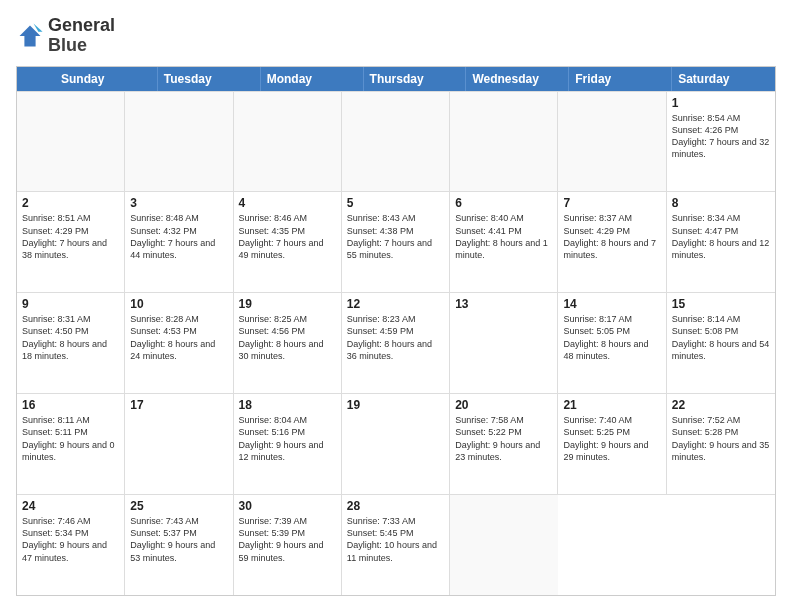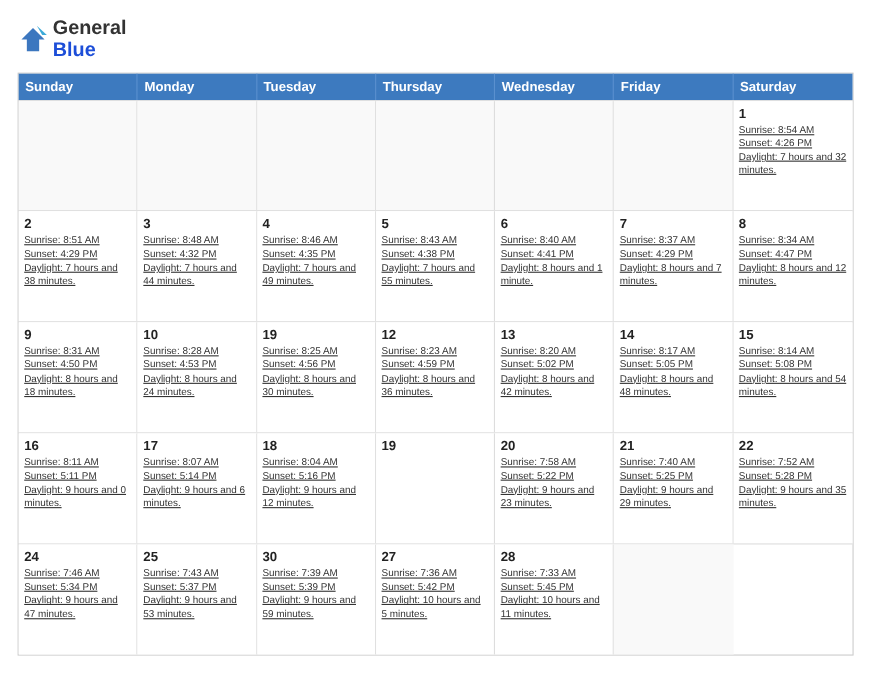--- a/index.html
+++ b/index.html
@@ -27,21 +27,21 @@
       display: flex;
       align-items: center;
       gap: 4px;
     }
     .logo-text {
       font-size: 18px;
       font-weight: bold;
       color: #333;
       line-height: 1.1;
     }
-    .logo-blue { color: #1d4ed8; }
+    .logo-blue { color: #404040; }
     .logo-icon {
       width: 28px;
       height: 28px;
     }
     .title-section {
       text-align: right;
     }
     .month-title {
       font-size: 32px;
       color: #333;
@@ -54,20 +54,21 @@
     .calendar {
       flex: 1;
       display: flex;
       flex-direction: column;
       border: 1px solid #ccc;
     }
     .cal-header {
       display: grid;
       grid-template-columns: repeat(7, 1fr);
       background: #3d7abf;
+      padding-left: 38px;
     }
     .cal-header-cell {
       color: #fff;
       font-size: 12px;
       font-weight: bold;
       padding: 5px 6px;
       border-right: 1px solid #5a90cf;
     }
     .cal-header-cell:last-child { border-right: none; }
     .cal-body {
@@ -96,21 +97,20 @@
       font-size: 12px;
       font-weight: bold;
       color: #222;
       display: block;
       margin-bottom: 2px;
     }
     .cell-text {
       font-size: 9px;
       color: #333;
       line-height: 1.35;
-      text-decoration: underline;
     }
   </style>
 </head>
 <body>
 
 <div class="page">
   <div class="header">
     <div class="logo">
       <svg class="logo-icon" viewBox="0 0 40 40">
         <rect x="0" y="0" width="40" height="40" fill="white"></rect>
@@ -124,22 +124,22 @@
     </div>
     <div class="title-section">
       <div class="month-title"></div>
       <div class="subtitle"></div>
     </div>
   </div>
 
   <div class="calendar">
     <div class="cal-header">
     <div class="cal-header-cell">Sunday</div>
+        <div class="cal-header-cell">Tuesday</div>
         <div class="cal-header-cell">Monday</div>
-        <div class="cal-header-cell">Tuesday</div>
         <div class="cal-header-cell">Thursday</div>
         <div class="cal-header-cell">Wednesday</div>
         <div class="cal-header-cell">Friday</div>
         <div class="cal-header-cell">Saturday</div>
       </div>
     <div class="cal-body">
     <div class="cal-row">
           <div class="cal-cell empty"></div>
           <div class="cal-cell empty"></div>
           <div class="cal-cell empty"></div>
@@ -217,23 +217,20 @@
 Daylight: 8 hours and 30 minutes.</div>
           </div>
           <div class="cal-cell">
             <span class="day-num">12</span>
             <div class="cell-text">Sunrise: 8:23 AM
 Sunset: 4:59 PM
 Daylight: 8 hours and 36 minutes.</div>
           </div>
           <div class="cal-cell">
             <span class="day-num">13</span>
-            <div class="cell-text">Sunrise: 8:20 AM
-Sunset: 5:02 PM
-Daylight: 8 hours and 42 minutes.</div>
           </div>
           <div class="cal-cell">
             <span class="day-num">14</span>
             <div class="cell-text">Sunrise: 8:17 AM
 Sunset: 5:05 PM
 Daylight: 8 hours and 48 minutes.</div>
           </div>
           <div class="cal-cell">
             <span class="day-num">15</span>
             <div class="cell-text">Sunrise: 8:14 AM
@@ -243,23 +240,20 @@
         </div>
         <div class="cal-row">
           <div class="cal-cell">
             <span class="day-num">16</span>
             <div class="cell-text">Sunrise: 8:11 AM
 Sunset: 5:11 PM
 Daylight: 9 hours and 0 minutes.</div>
           </div>
           <div class="cal-cell">
             <span class="day-num">17</span>
-            <div class="cell-text">Sunrise: 8:07 AM
-Sunset: 5:14 PM
-Daylight: 9 hours and 6 minutes.</div>
           </div>
           <div class="cal-cell">
             <span class="day-num">18</span>
             <div class="cell-text">Sunrise: 8:04 AM
 Sunset: 5:16 PM
 Daylight: 9 hours and 12 minutes.</div>
           </div>
           <div class="cal-cell">
             <span class="day-num">19</span>
           </div>
@@ -293,26 +287,20 @@
             <span class="day-num">25</span>
             <div class="cell-text">Sunrise: 7:43 AM
 Sunset: 5:37 PM
 Daylight: 9 hours and 53 minutes.</div>
           </div>
           <div class="cal-cell">
             <span class="day-num">30</span>
             <div class="cell-text">Sunrise: 7:39 AM
 Sunset: 5:39 PM
 Daylight: 9 hours and 59 minutes.</div>
-          </div>
-          <div class="cal-cell">
-            <span class="day-num">27</span>
-            <div class="cell-text">Sunrise: 7:36 AM
-Sunset: 5:42 PM
-Daylight: 10 hours and 5 minutes.</div>
           </div>
           <div class="cal-cell">
             <span class="day-num">28</span>
             <div class="cell-text">Sunrise: 7:33 AM
 Sunset: 5:45 PM
 Daylight: 10 hours and 11 minutes.</div>
           </div>
           <div class="cal-cell empty"></div>
         </div>
       </div>

